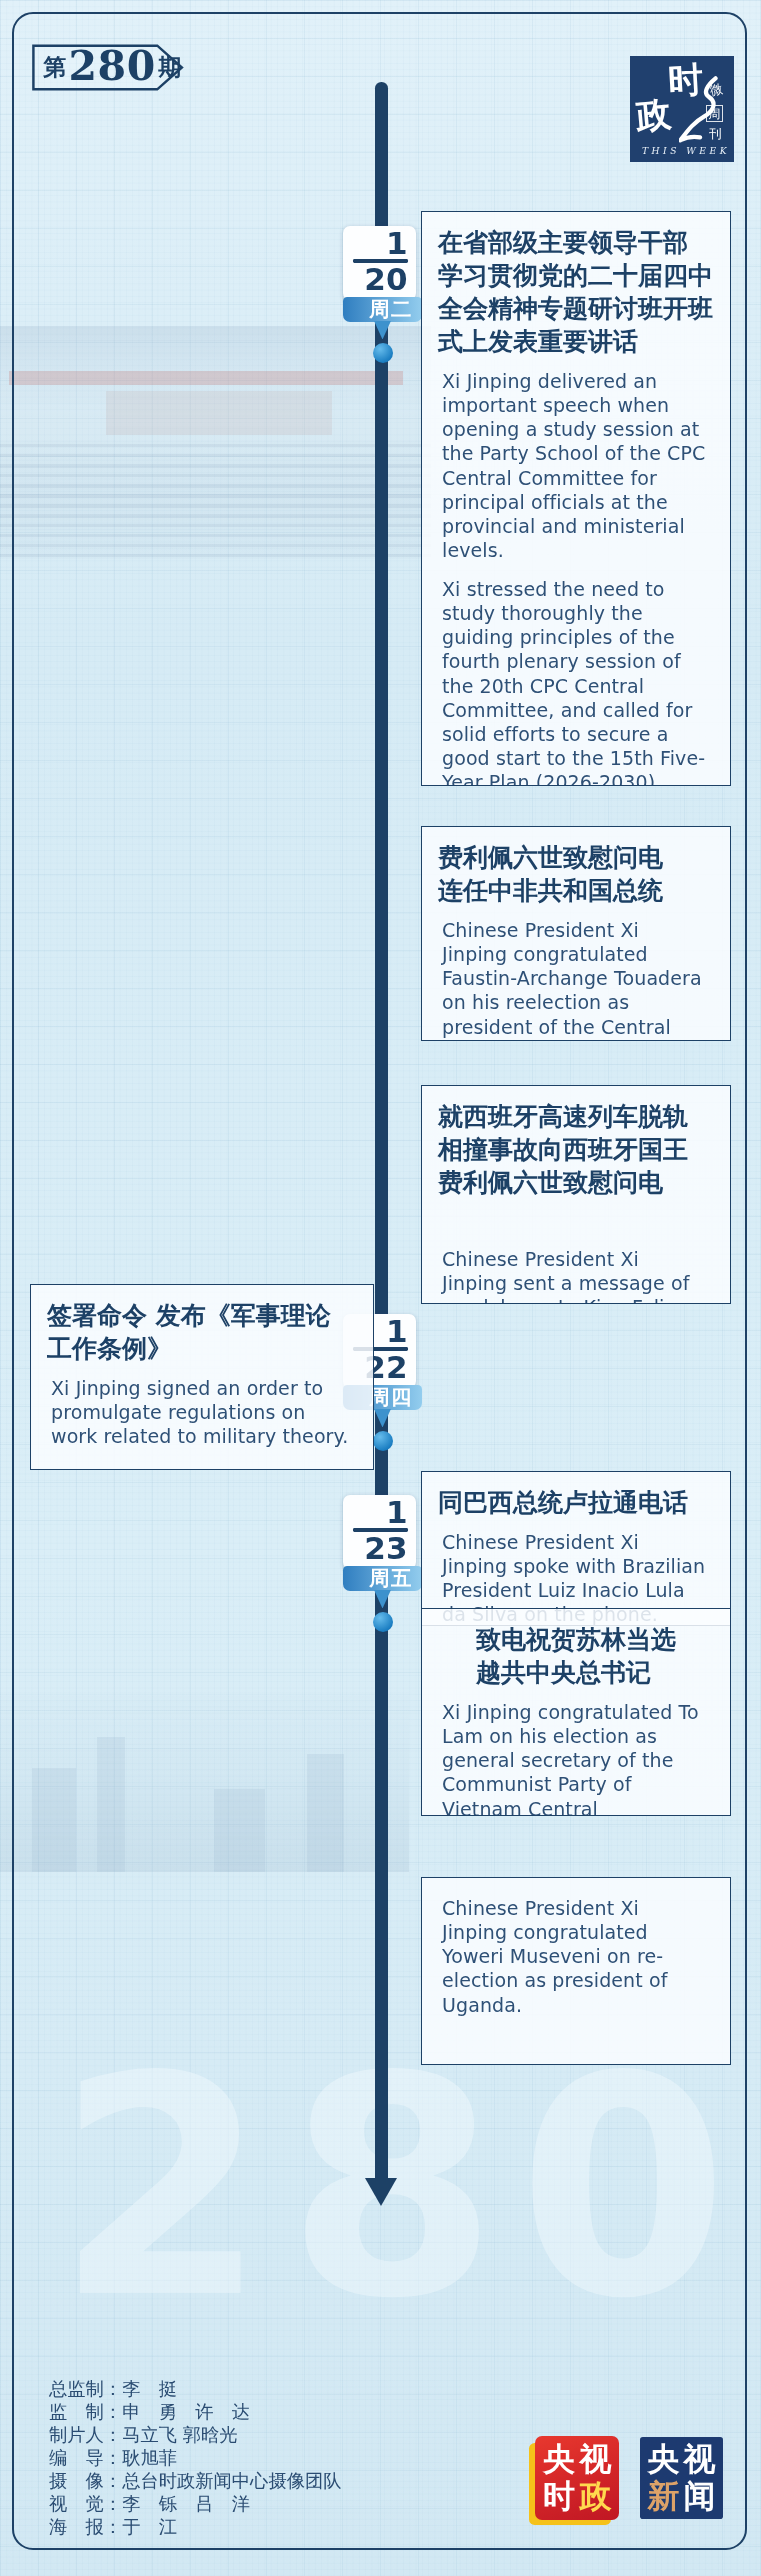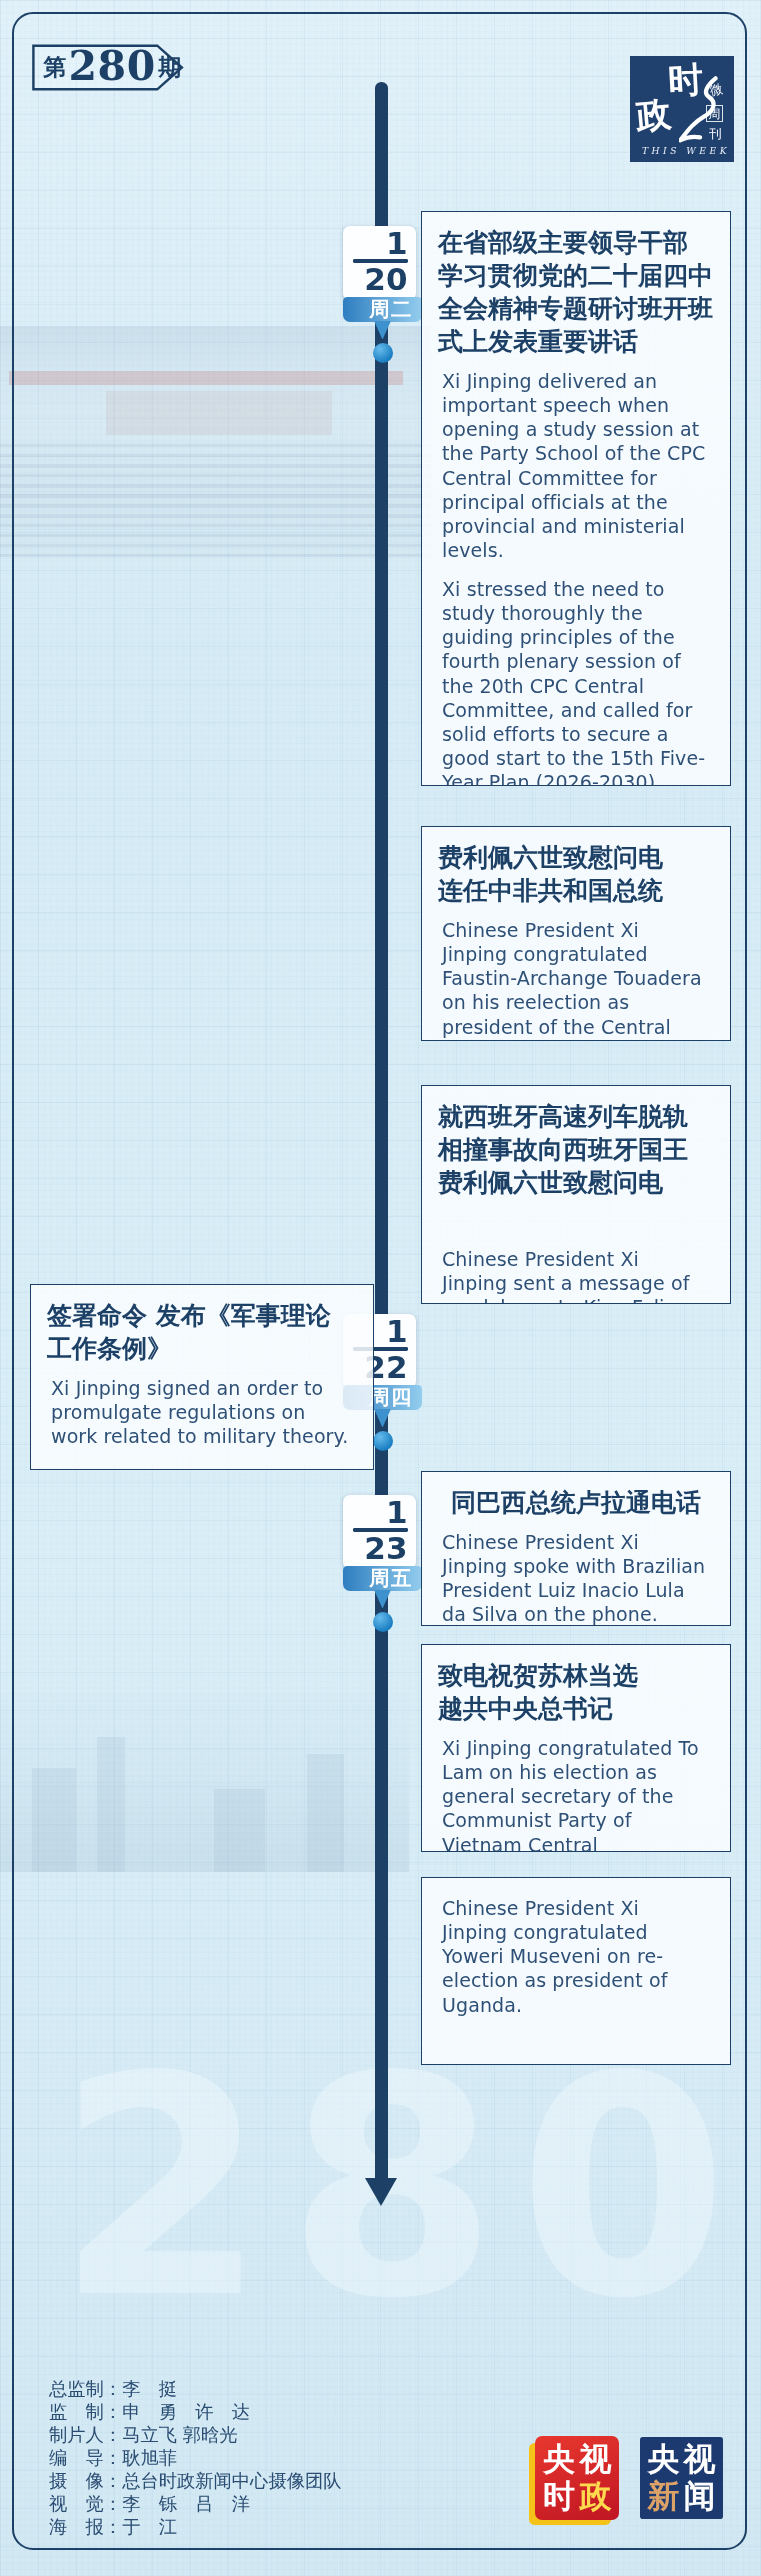--- a/index.html
+++ b/index.html
@@ -75,22 +75,22 @@
   .dm-dot{width:20px;height:20px;margin:3.5px auto 0;border-radius:50%;
           background:radial-gradient(circle at 35% 30%,#66bcec,#1b7ec2 70%,#1468a6);}
   
   .news-card{position:absolute;left:421px;width:310px;box-sizing:border-box;
              background:rgba(250,253,255,.85);border:1.8px solid #1d4166;
              padding:14px 16px;display:flex;flex-direction:column;gap:7px;overflow:hidden;}
   .c1{top:211px;height:575px;}
   .c2{top:826px;height:215px;}
   .c3{top:1085px;height:219px;gap:44px;}
   .c4{left:30px;top:1284px;width:344px;height:186px;}
-  .c5{top:1471px;height:155px;align-items:center;}
-  .c6{top:1644px;height:208px;}
+  .c5{top:1471px;height:155px;}
+  .c6{top:1608px;height:208px;align-items:center;}
   .c7{top:1877px;height:188px;}
   .zh{margin:0;font-family:"DejaVu Serif",serif;font-weight:bold;color:#1d4166;
       font-size:25px;line-height:1.32;letter-spacing:0;white-space:pre-line;}
   .en{margin:4px;color:#2e5076;font-size:19px;line-height:1.27;letter-spacing:0.1px;}
   
   .credits{position:absolute;left:49px;top:2377px;color:#2a4c72;font-size:18.3px;line-height:23px;}
   .credit-line{white-space:pre;}
   
   .logo-politics{position:absolute;left:529px;top:2436px;width:90px;height:90px;}
   .lp-yellow{position:absolute;left:0;top:7px;width:82px;height:82px;background:#f5c21a;border-radius:5.6px;}

